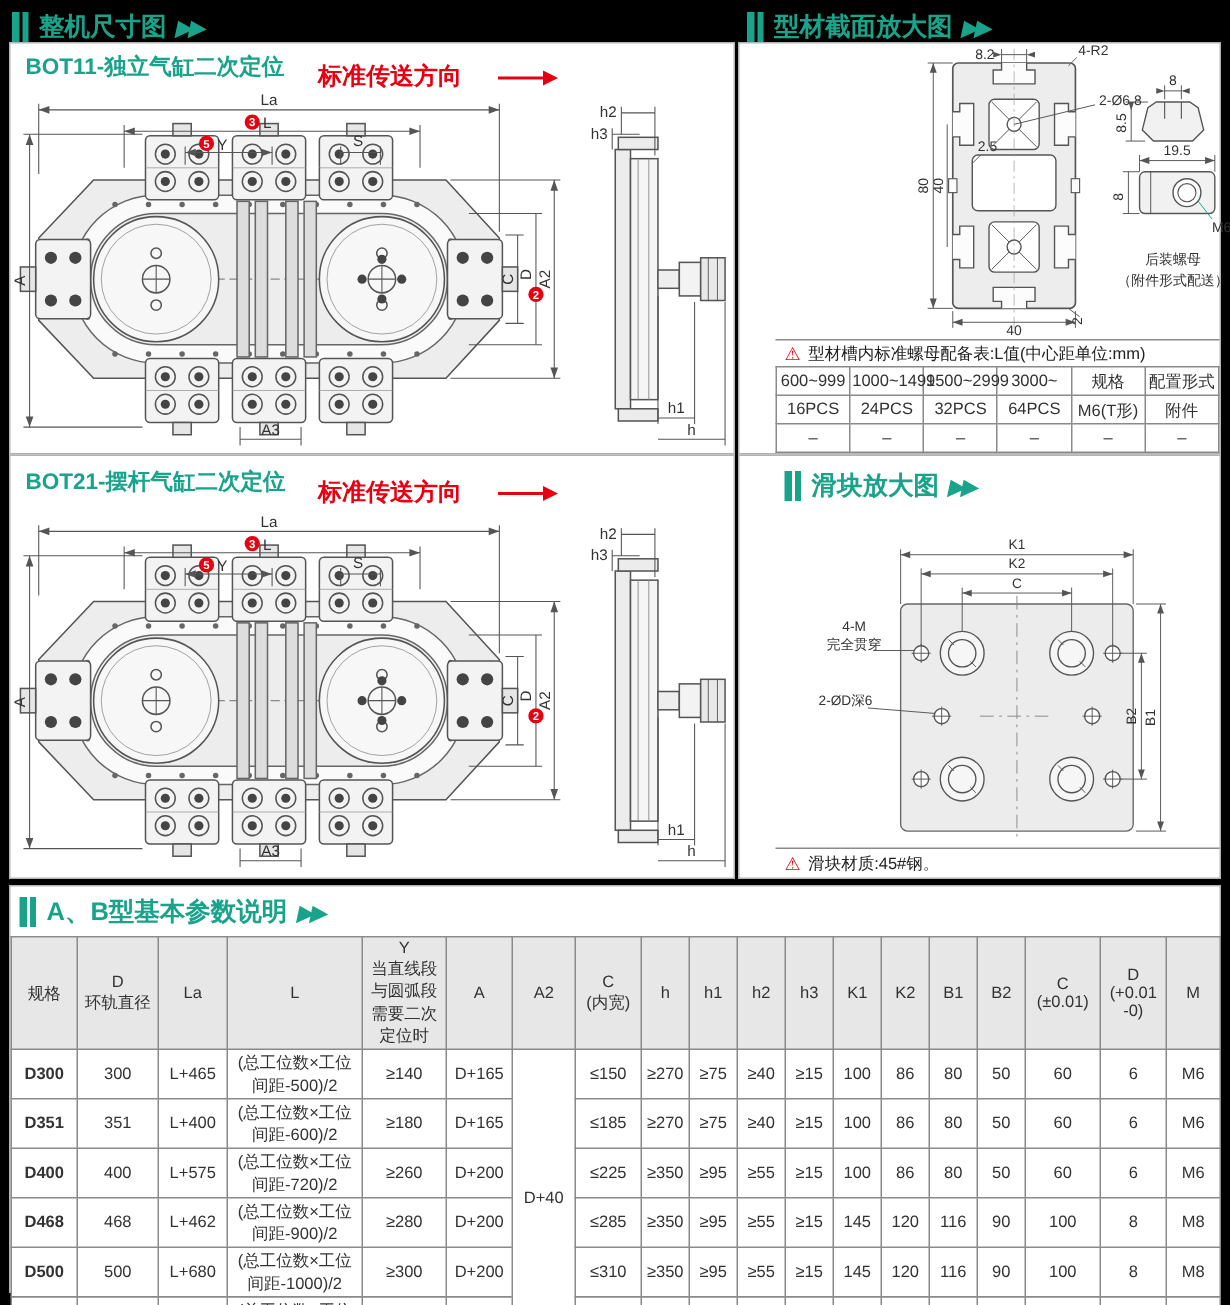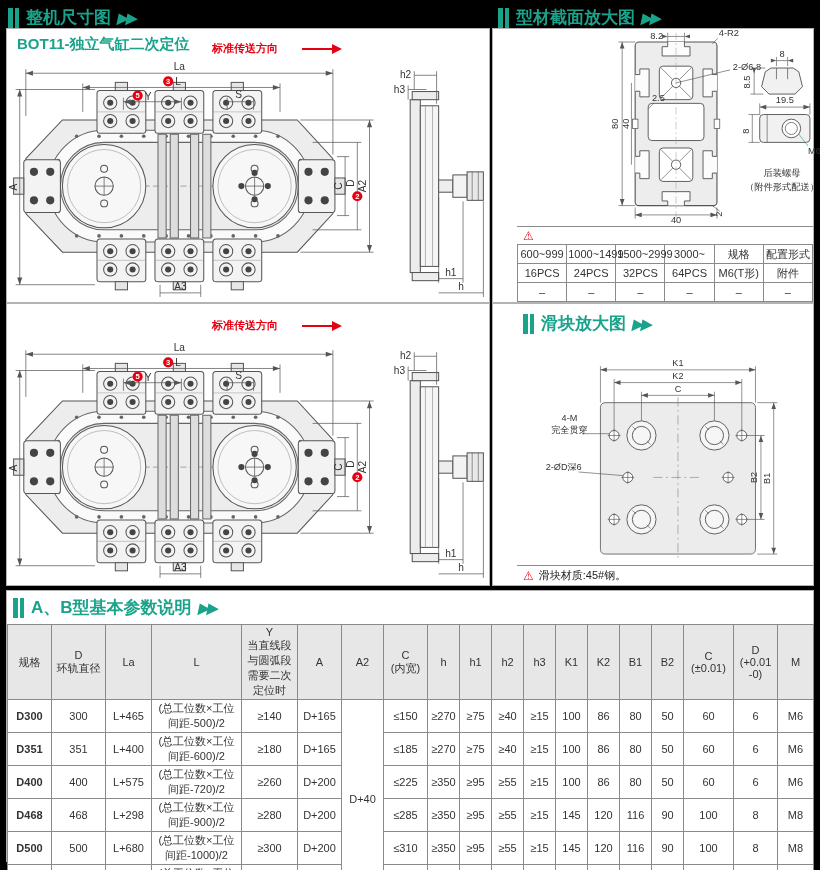--- a/index.html
+++ b/index.html
@@ -4,21 +4,21 @@
 <style>
 :root{ --teal:#1aa38b; --red:#e60012; --line:#555; --bd:#b3b3b3; --tbd:#8a8a8a; }
 *{ box-sizing:border-box; margin:0; padding:0; }
 html,body{ width:820px; height:870px; background:#fff; font-family:"Liberation Sans",sans-serif; color:#333; overflow:hidden; }
 .page{ position:absolute; left:0; top:0; width:820px; height:870px; background:#000000; }
 .sec-h{ position:absolute; display:flex; align-items:center; gap:7px; font-weight:bold; font-size:17px; color:var(--teal); white-space:nowrap; }
 .sec-h .bars{ width:11px; height:20px; border-left:5px solid var(--teal); border-right:4px solid var(--teal); }
 .sec-h .arr{ font-size:14px; letter-spacing:-2px; transform:skewX(-12deg); }
 .box{ position:absolute; border:1px solid var(--bd); background:#fff; }
 .subtitle{ position:absolute; font-weight:bold; font-size:15px; color:var(--teal); white-space:nowrap; }
-.dir{ position:absolute; display:flex; align-items:center; gap:24px; color:var(--red); font-weight:bold; font-size:11px; white-space:nowrap;justify-content:flex-end; }
+.dir{ position:absolute; display:flex; align-items:center; gap:24px; color:var(--red); font-weight:bold; font-size:16px; white-space:nowrap;justify-content:flex-end; }
 .dir-arrow{ position:relative; width:38px; height:2px; background:var(--red); }
 .dir-arrow::after{ content:""; position:absolute; right:-2px; top:-4px; border-left:10px solid var(--red); border-top:5px solid transparent; border-bottom:5px solid transparent; }
 .note{ display:flex; align-items:center; gap:5px; font-size:11px; color:#222; padding:2px 6px; }
 .note .warn{ color:var(--red); font-size:12px; line-height:1; }
 table{ border-collapse:collapse; }
 .ntable{ width:100%; font-size:11px; text-align:center; table-layout:fixed; }
 .ntable td{ border:1px solid var(--tbd); height:19px; padding:0 1px; }
 .ptable{ width:806px; font-size:11px; text-align:center; table-layout:fixed; }
 .ptable th,.ptable td{ border:1px solid var(--tbd); white-space:pre-line; padding:1px 2px; }
 .ptable th{ background:#e7e7e7; font-weight:normal; height:62px; }
@@ -226,20 +226,21 @@
       <text x="395" y="19" text-anchor="end">h2</text>
       <text x="389" y="33" text-anchor="end">h3</text>
       <text x="434" y="213" text-anchor="middle">h1</text>
       <text x="444" y="227" text-anchor="middle">h</text>
     </g>
   </svg>
 </div>
   </div>
 
   <div class="box" style="left:6px; top:303px; width:484px; height:283px;">
+    <div class="subtitle" style="left:10px; top:8px;">BOT21-摆杆气缸二次定位</div>
     <div class="dir" style="left:205px; top:14px;">
       <span>标准传送方向</span>
       <span class="dir-arrow"></span>
     </div>
     <div style="position:absolute; left:2px; top:36px;">
   <svg viewBox="0 0 470 238" width="479" height="242">
     <defs>
       <g id="mstation">
         <rect x="-24" y="-21" width="48" height="42" rx="3" fill="#f3f3f3" stroke="#555"></rect>
         <rect x="-6" y="-29" width="12" height="8" fill="#e6e6e6" stroke="#555"></rect>
@@ -507,20 +508,21 @@
         </g>
         <text x="271" y="80" text-anchor="middle">19.5</text>
         <text x="232" y="110" transform="rotate(-90,232,110)" text-anchor="middle">8</text>
         <text x="296" y="135" fill="#1aa38b">M6</text>
         <text x="268" y="158" text-anchor="middle" font-size="11.5">后装螺母</text>
         <text x="268" y="173" text-anchor="middle" font-size="10.5">（附件形式配送）</text>
       </g>
     </svg>
     <div class="note" style="border-top:1px solid var(--tbd); height:18px;">
       <span class="warn">⚠</span>
+      <span>型材槽内标准螺母配备表:L值(中心距单位:mm)</span>
     </div>
     <table class="ntable">
       <tbody>
           <tr>
         <td>600~999</td>
         <td>1000~1499</td>
         <td>1500~2999</td>
         <td>3000~</td>
         <td>规格</td>
         <td>配置形式</td>
@@ -756,21 +758,21 @@
         <td>86</td>
         <td>80</td>
         <td>50</td>
         <td>60</td>
         <td>6</td>
         <td>M6</td>
       </tr>
       <tr>
         <td class="spec">D468</td>
         <td>468</td>
-        <td>L+298</td>
+        <td>L+462</td>
         <td>(总工位数×工位
 间距-900)/2</td>
         <td>≥280</td>
         <td>D+200</td>
         <td>≤285</td>
         <td>≥350</td>
         <td>≥95</td>
         <td>≥55</td>
         <td>≥15</td>
         <td>145</td>

